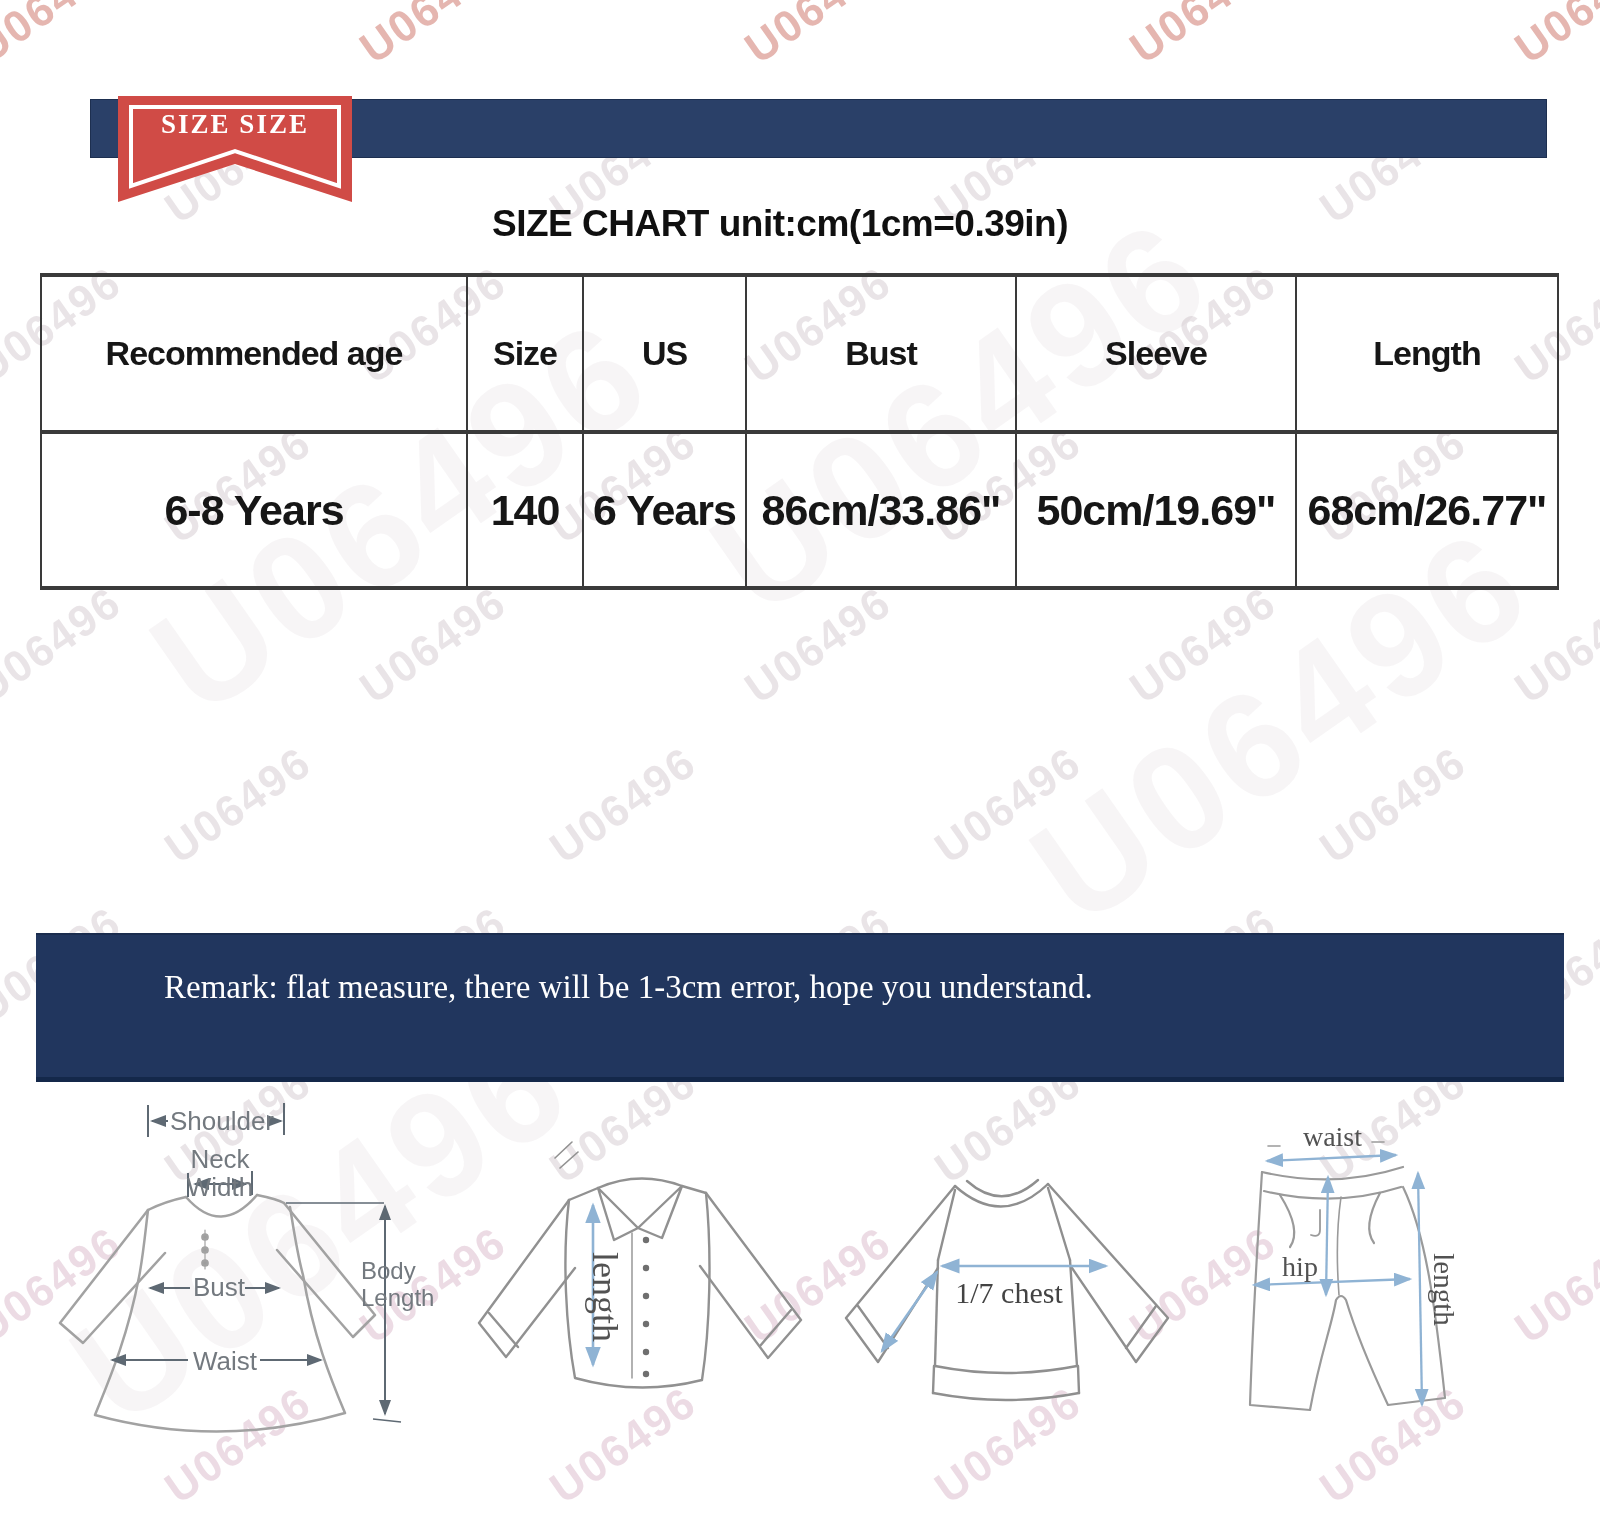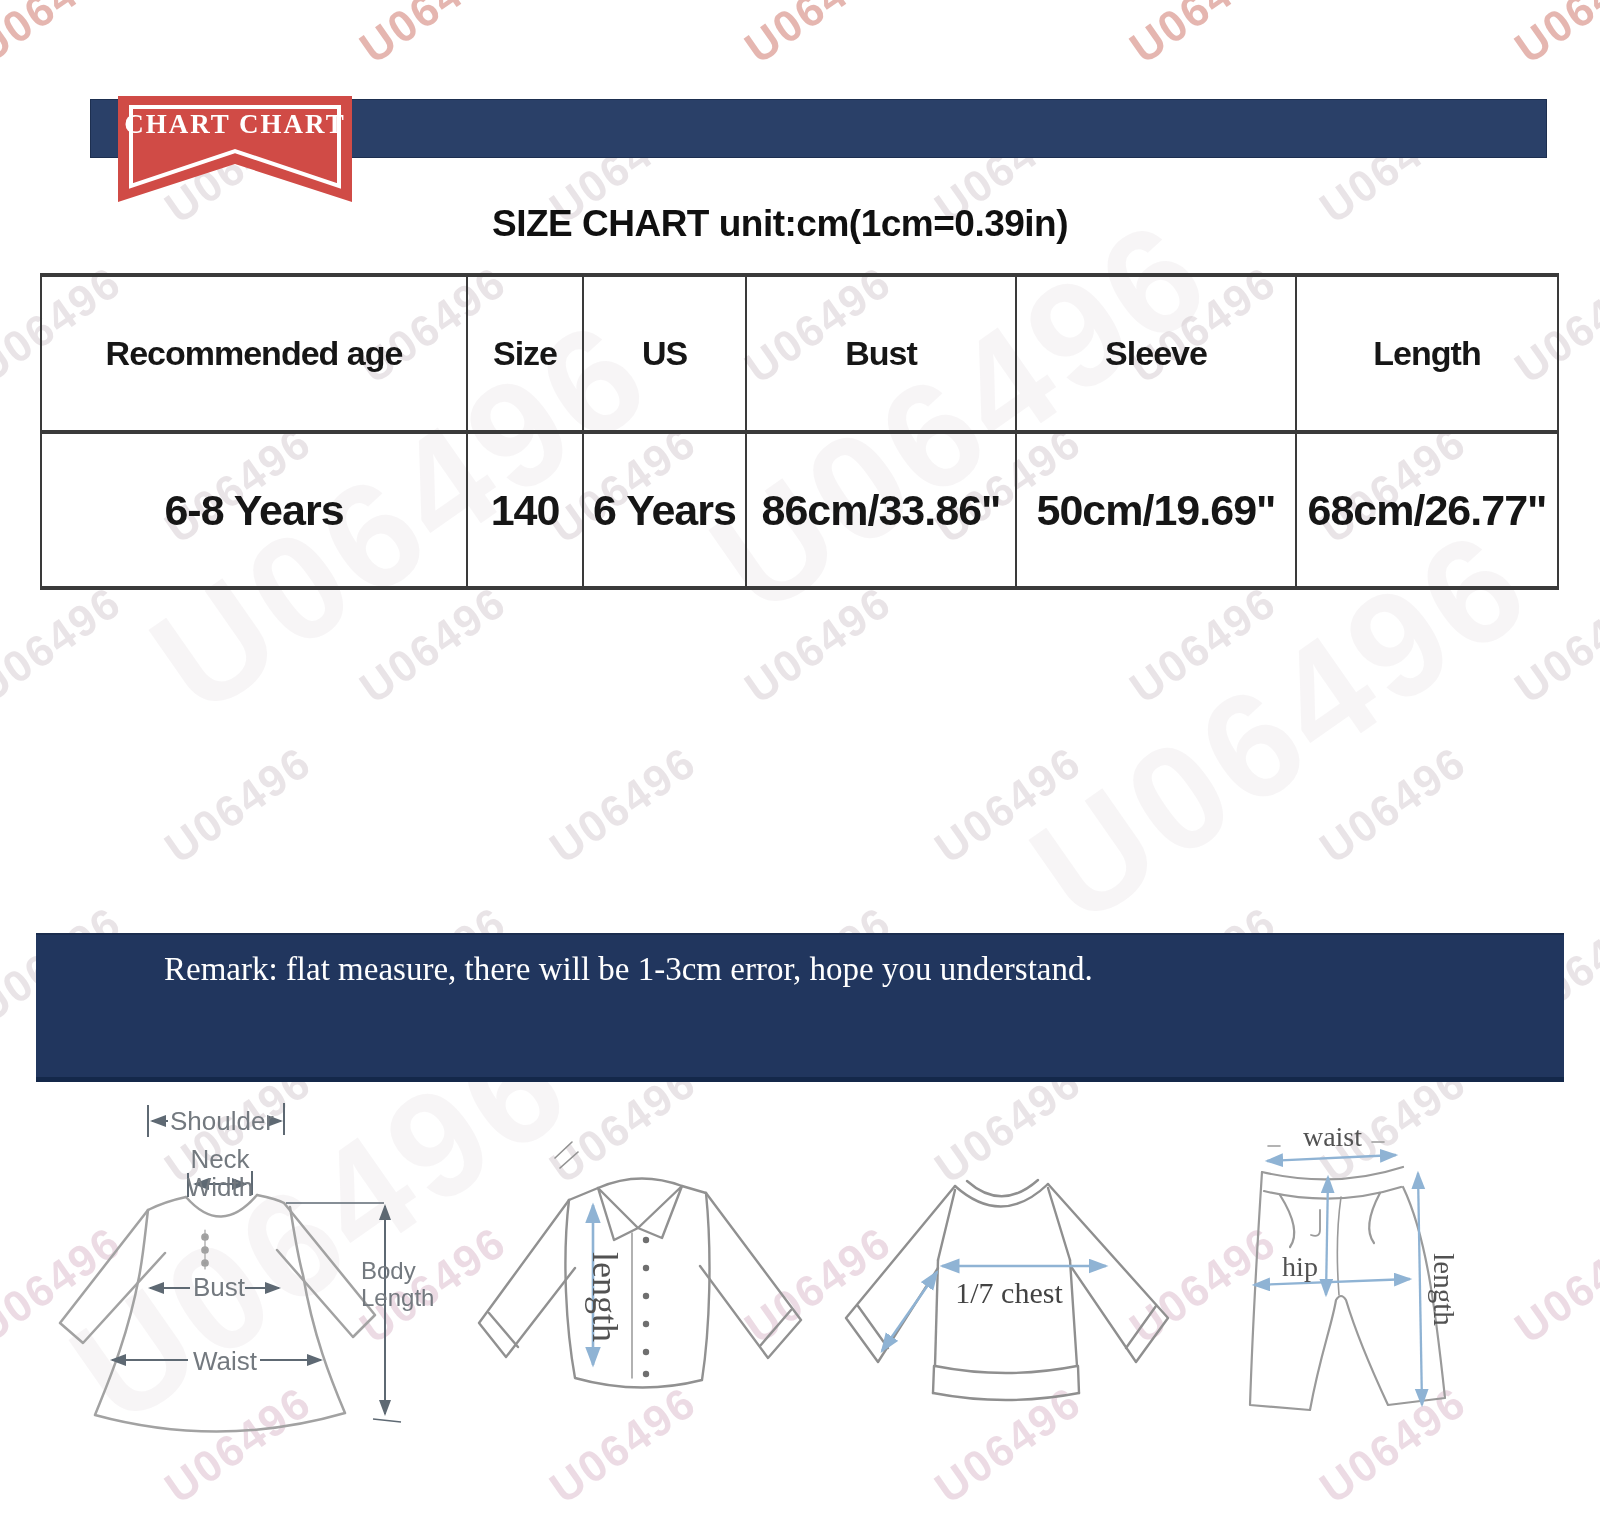--- a/index.html
+++ b/index.html
@@ -45,21 +45,21 @@
     font-weight:bold;font-size:43px;letter-spacing:-1px;color:#161616;
     background:transparent;overflow:hidden;
   }
   #size-table tr.hdr td{font-size:34px;}
   
   #remark{
     position:absolute;left:36px;top:933px;width:1528px;height:142px;z-index:1;
     background:#21365e;border-bottom:5px solid #14284a;border-top:2px solid #1a2c4e;
     color:#ffffff;font-family:"Liberation Serif", serif;font-size:33px;
   }
-  #remark .rline1{position:absolute;left:128px;top:16px;white-space:nowrap;}
+  #remark .rline1{position:absolute;left:128px;top:34px;white-space:nowrap;}
   #remark .rline2{position:absolute;left:116px;top:84px;white-space:nowrap;}
   
   .diagram{position:absolute;z-index:1;}
   .diagram svg{position:absolute;left:0;top:0;}
   .dlabel{
     position:absolute;color:#73797f;font-size:26px;text-align:center;
     font-family:"Liberation Sans", sans-serif;line-height:28px;z-index:2;
   }
   .slabel{
     position:absolute;color:#525252;font-family:"Liberation Serif", serif;
@@ -125,21 +125,21 @@
     <span class="wm wm-big" style="left: 1000px; top: 640px;">U06496</span>
     <span class="wm wm-big" style="left: 40px; top: 1140px;">U06496</span>
   </div>
 
 <div id="top-bar"></div>
 <div id="ribbon">
   <svg width="238" height="114" viewBox="0 0 238 114">
     <polygon points="2,2 236,2 236,108 119,70 2,108" fill="#d04b46"></polygon>
     <polygon points="15,13 223,13 223,92 119,57 15,92" fill="none" stroke="#ffffff" stroke-width="4"></polygon>
   </svg>
-  <span id="ribbon-label">CHART CHART</span>
+  <span id="ribbon-label">SIZE SIZE</span>
 </div>
 
 <div id="page-title">SIZE CHART unit:cm(1cm=0.39in)</div>
 
 <table id="size-table">
   <colgroup>
     <col style="width:426px">
       <col style="width:116px">
       <col style="width:163px">
     <col style="width:270px">

